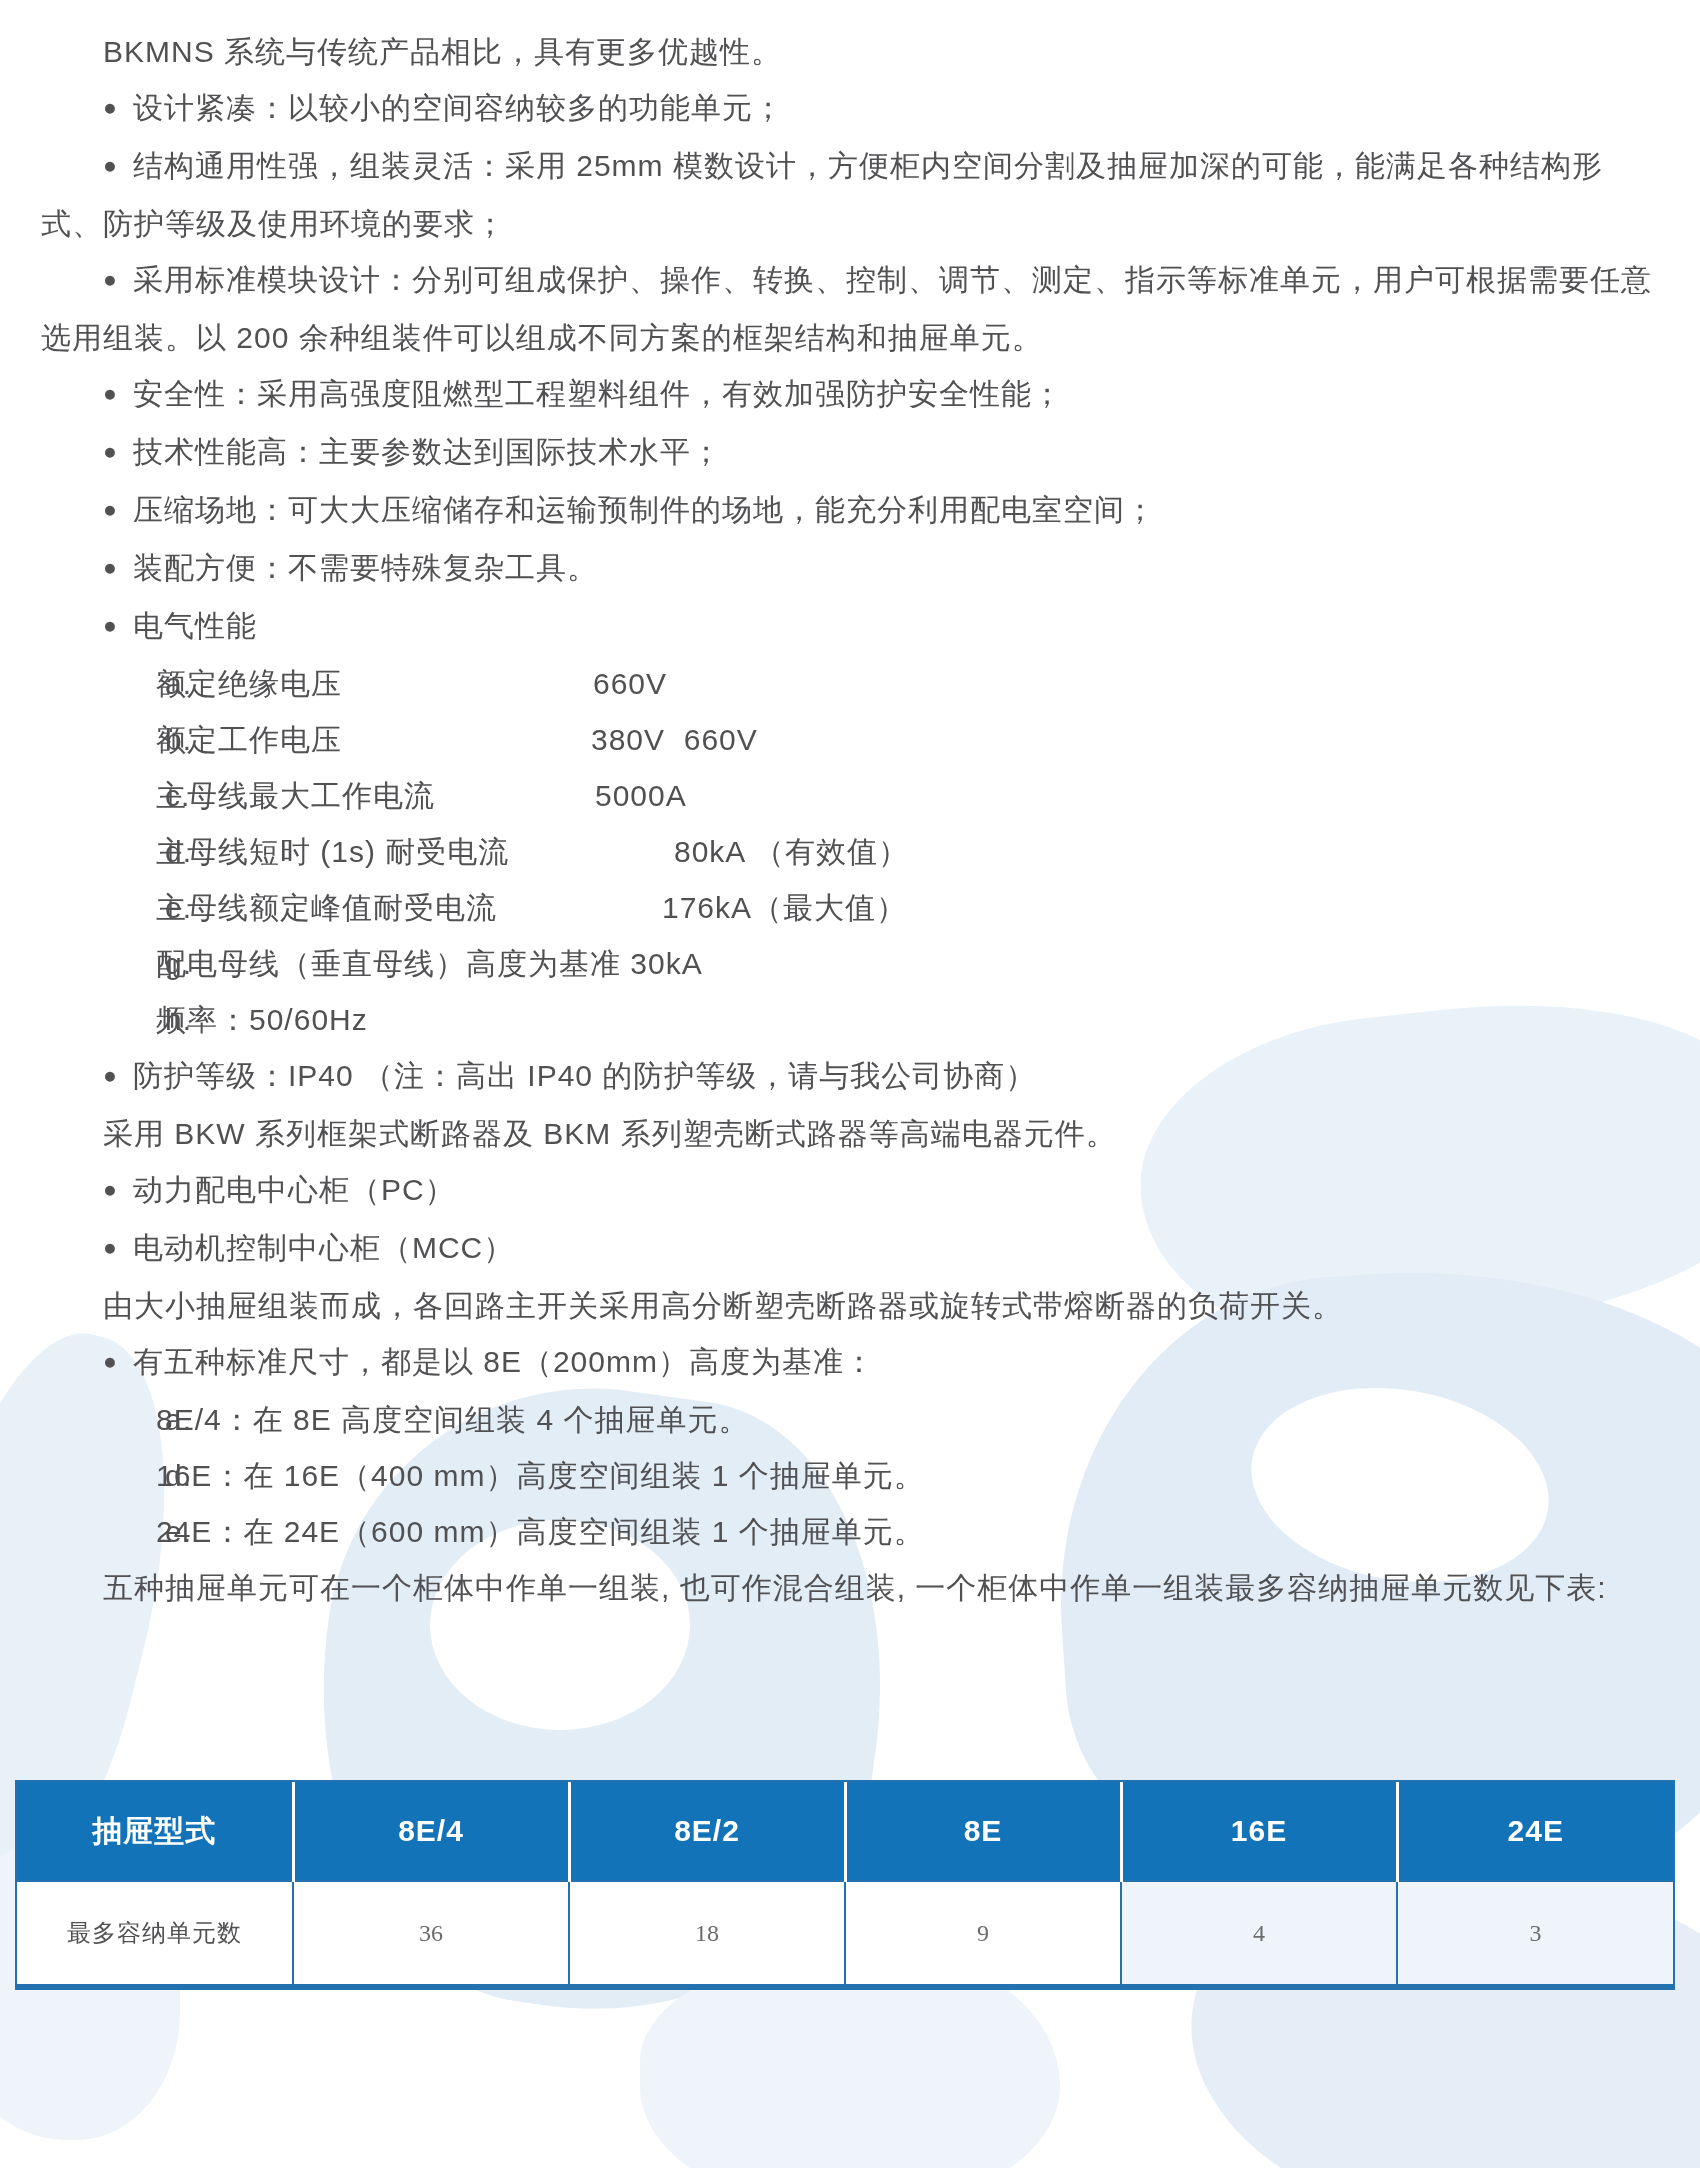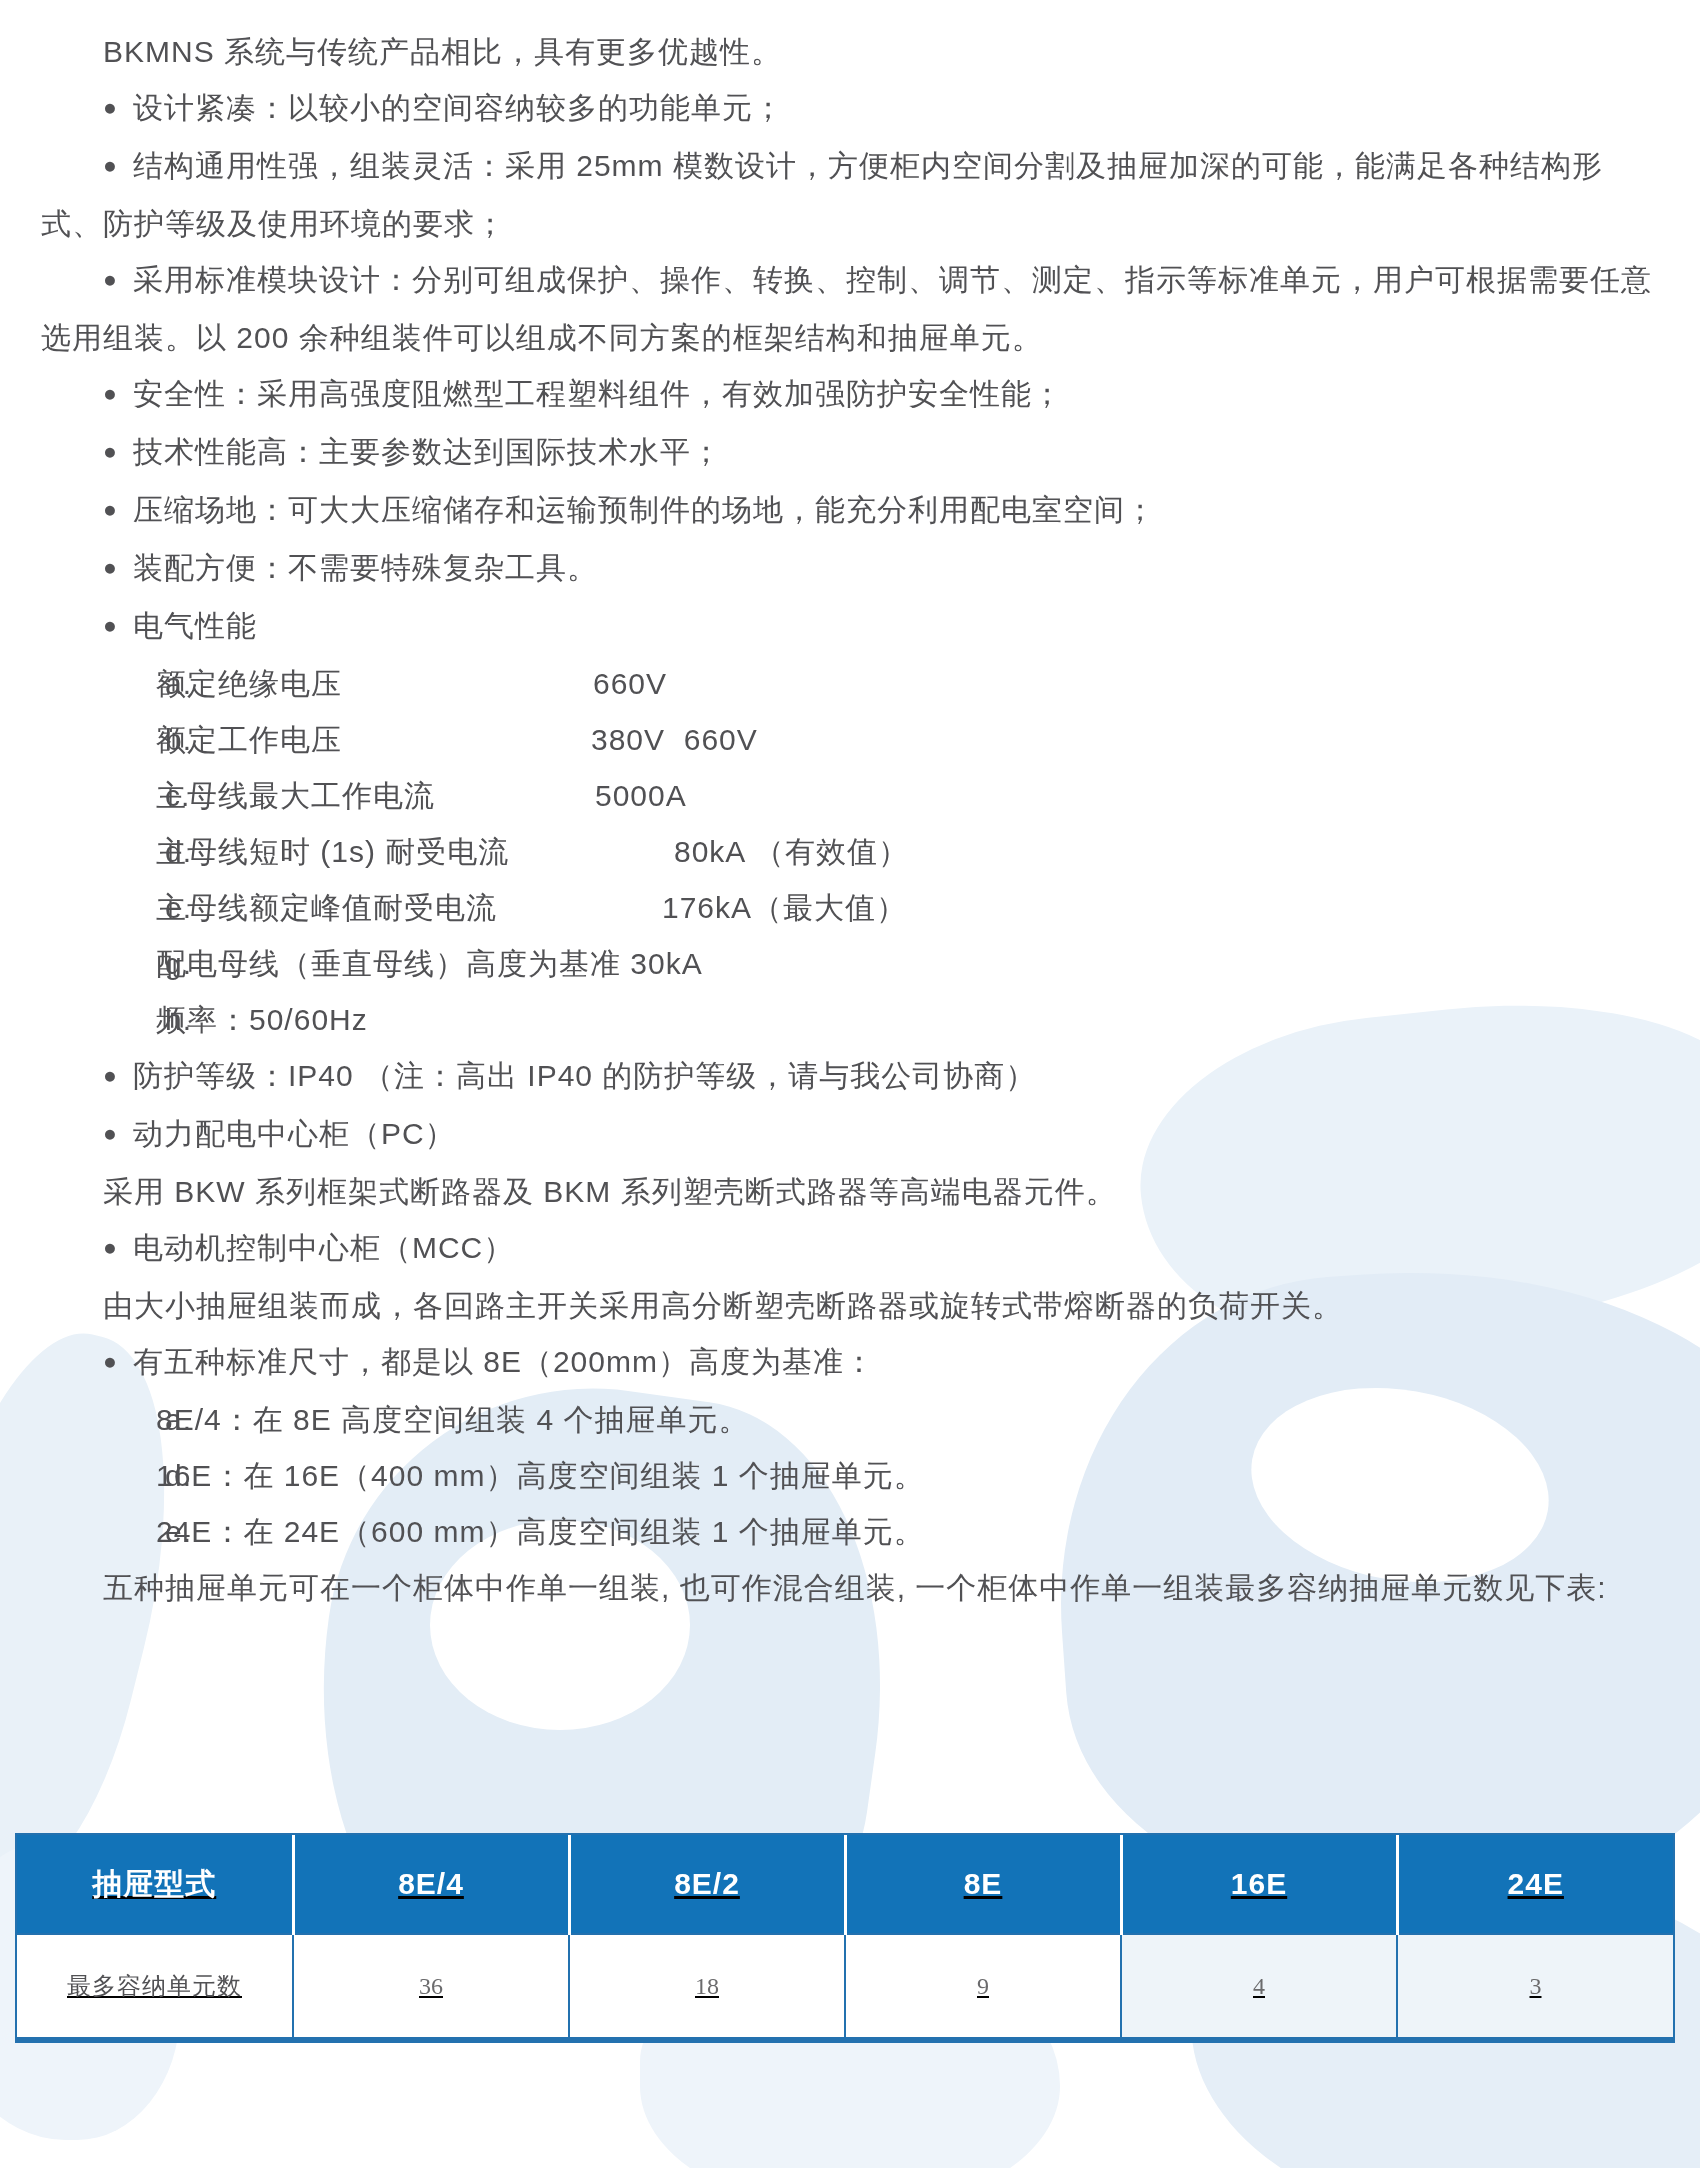--- a/index.html
+++ b/index.html
@@ -35,25 +35,24 @@
   .spec { position:relative; }
   .val { position:absolute; top:0; white-space:pre; }
   .v-a { left:490px;text-align:right; }
   .v-b { left:488px; }
   .v-c { left:492px; }
   .v-d { left:571px; }
   .v-e { left:559px; }
 
   
   #capacity-table {
-    position:absolute; left:15px; top:1833px; width:1656px; z-index:2;
+    position:absolute; left:15px; top:1780px; width:1656px; z-index:2;
     border:2px solid #2371af;
     border-bottom-width:6px;
     background:#f0abfc;
-    text-decoration:underline;
   }
   #capacity-table table {
     width:100%;
     border-collapse:collapse;
     table-layout:fixed;
   }
   #capacity-table th {
     background:#1273b8;
     color:#ffffff;
     font-weight:bold;
@@ -123,22 +122,22 @@
   <p class="para spec"><span class="pfx">a.</span><span>额定绝缘电压</span><span class="val v-a">660V</span></p>
   <p class="para spec"><span class="pfx">b.</span><span>额定工作电压</span><span class="val v-b">380V  660V</span></p>
   <p class="para spec"><span class="pfx">c.</span><span>主母线最大工作电流</span><span class="val v-c">5000A</span></p>
   <p class="para spec"><span class="pfx">d.</span><span>主母线短时 (1s) 耐受电流</span><span class="val v-d">80kA （有效值）</span></p>
   <p class="para spec"><span class="pfx">e.</span><span>主母线额定峰值耐受电流</span><span class="val v-e">176kA（最大值）</span></p>
   <p class="para spec"><span class="pfx">g.</span><span>配电母线（垂直母线）高度为基准 30kA</span></p>
   <p class="para spec"><span class="pfx">h.</span><span>频率：50/60Hz</span></p>
 
   <p class="para"><span class="bullet">●</span><span>防护等级：IP40 （注：高出 IP40 的防护等级，请与我公司协商）</span></p>
 
+  <p class="para"><span>采用 BKW 系列框架式断路器及 BKM 系列塑壳断式路器等高端电器元件。</span></p>
   <p class="para"><span class="bullet">●</span><span>动力配电中心柜（PC）</span></p>
-  <p class="para"><span>采用 BKW 系列框架式断路器及 BKM 系列塑壳断式路器等高端电器元件。</span></p>
 
   <p class="para"><span class="bullet">●</span><span>电动机控制中心柜（MCC）</span></p>
   <p class="para"><span>由大小抽屉组装而成，各回路主开关采用高分断塑壳断路器或旋转式带熔断器的负荷开关。</span></p>
 
   <p class="para"><span class="bullet">●</span><span>有五种标准尺寸，都是以 8E（200mm）高度为基准：</span></p>
 
   <p class="para"><span class="pfx">a.</span><span>8E/4：在 8E 高度空间组装 4 个抽屉单元。</span></p>
   <p class="para"><span class="pfx">d.</span><span>16E：在 16E（400 mm）高度空间组装 1 个抽屉单元。</span></p>
   <p class="para"><span class="pfx">e.</span><span>24E：在 24E（600 mm）高度空间组装 1 个抽屉单元。</span></p>
 

